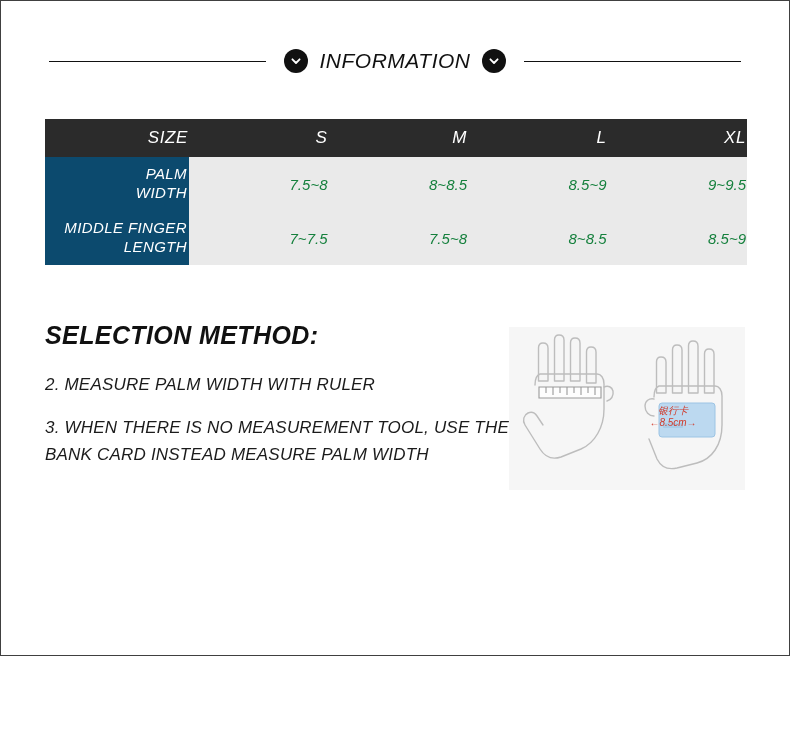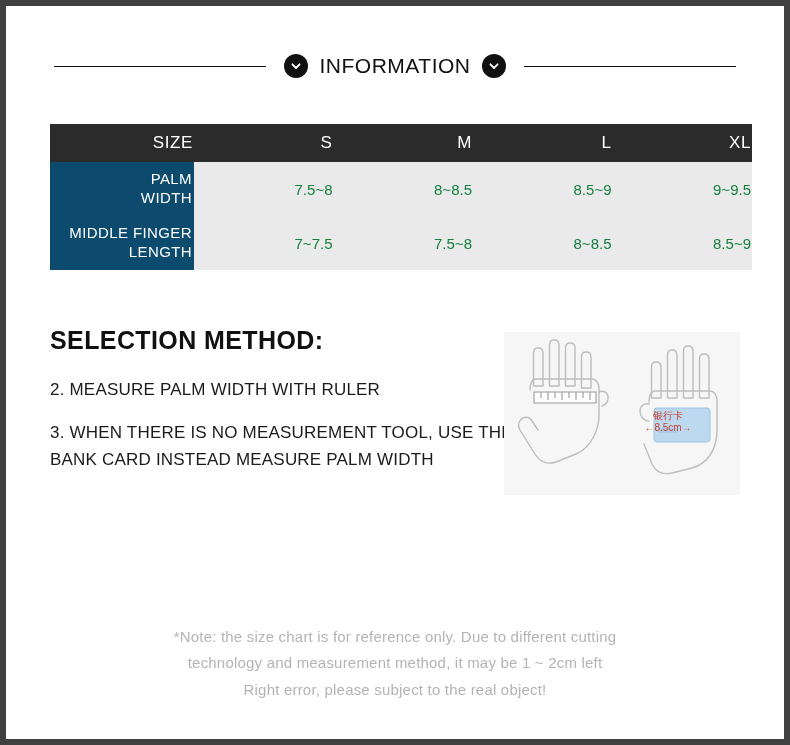--- a/index.html
+++ b/index.html
@@ -10,23 +10,24 @@
     width: 790px;
     height: 745px;
     background: #ffffff;
     font-family: "Liberation Sans", sans-serif;
     color: #1a1a1a;
     overflow: hidden;
   }
   .page {
     position: relative;
     width: 790px;
-    height: 745px;
+    height: 656px;
     box-sizing: border-box;
-    border: 6px solid #404040;
+    border: 1px solid #404040;
+    font-style: italic;
   }
 
   
   .header {
     display: flex;
     align-items: center;
     justify-content: center;
     padding-top: 48px;
     padding-left: 48px;
     padding-right: 48px;
@@ -252,19 +253,14 @@
           <rect x="154" y="96" width="20" height="5" rx="1" fill="#a9cde8"></rect>
         </g>
       </svg>
       <div class="card-label">
         <div>银行卡</div>
         <div>←8.5cm→</div>
       </div>
     </div>
   </div>
 
-  <div class="note">
-    <div>*Note: the size chart is for reference only. Due to different cutting</div>
-    <div>technology and measurement method, it may be 1 ~ 2cm left</div>
-    <div>Right error, please subject to the real object!</div>
-  </div>
 
 </div>
 
 </body></html>

